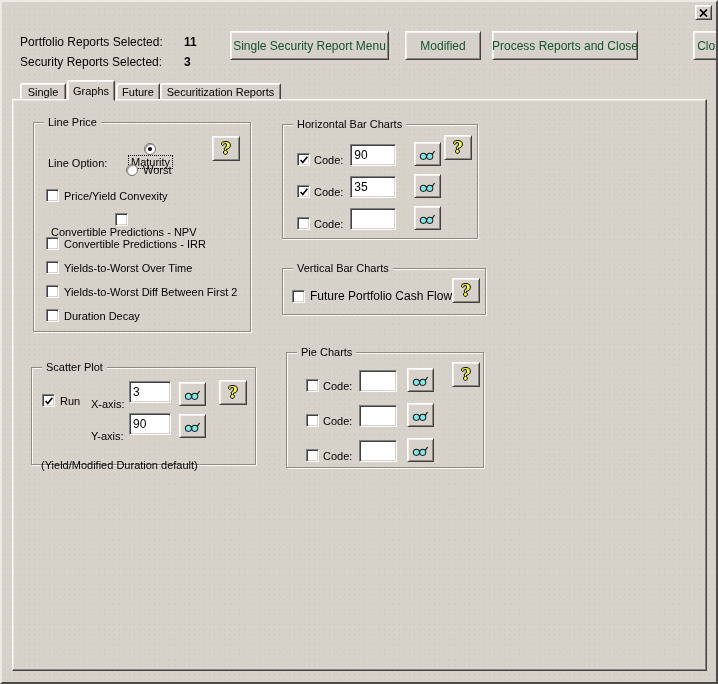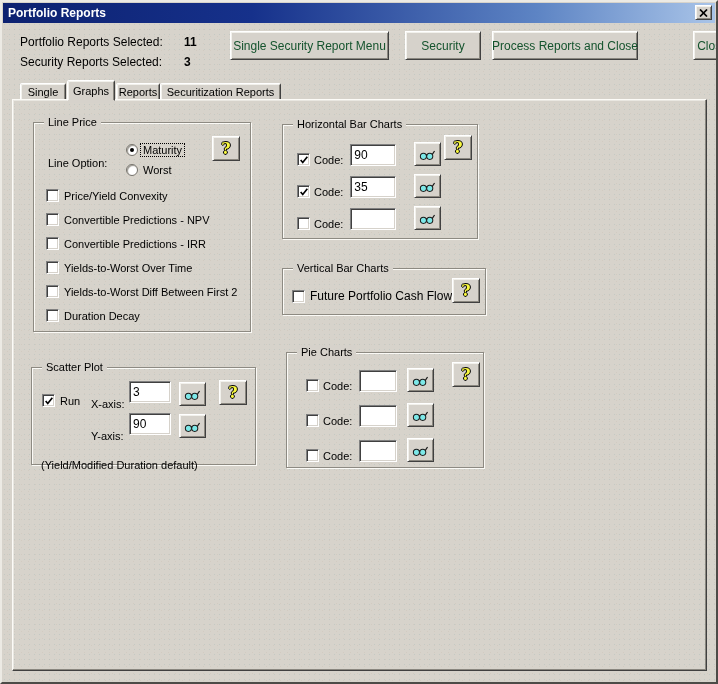--- a/index.html
+++ b/index.html
@@ -102,72 +102,69 @@
   .code-row .tool-btn{margin-left:18px;}
   .code-row.pie .tool-btn{margin-left:10px;}
   .focus-dotted{border:1px dotted #000;padding:0 2px;}
   .small{font-size:11px;margin-top:12px;}
 </style>
 </head>
 <body>
 
 <div class="window">
 
-  <div class="titlebar">
-    <span>Portfolio Reports</span>
-  </div>
   <button class="close-btn">
     <svg width="9" height="8" viewBox="0 0 9 8">
       <line x1="1" y1="0.5" x2="8" y2="7.5" stroke="#000" stroke-width="1.7"></line>
       <line x1="8" y1="0.5" x2="1" y2="7.5" stroke="#000" stroke-width="1.7"></line>
     </svg>
   </button>
 
   <span class="lbl" style="left:18px;top:33px;">Portfolio Reports Selected:</span>
   <span class="lbl b" style="left:182px;top:33px;">11</span>
   <span class="lbl" style="left:18px;top:53px;">Security Reports Selected:</span>
   <span class="lbl b" style="left:182px;top:53px;">3</span>
 
   <button class="btn" style="left:228px;top:29px;width:159px;height:29px;">Single Security Report Menu</button>
-  <button class="btn" style="left:403px;top:29px;width:76px;height:29px;">Security</button>
+  <button class="btn" style="left:403px;top:29px;width:76px;height:29px;">Modified</button>
   <button class="btn" style="left:490px;top:29px;width:146px;height:29px;">Process Reports and Close</button>
   <button class="btn" style="left:691px;top:29px;width:39px;height:29px;">Close</button>
 
   <div class="tab" style="left:18px;top:81px;width:46px;">Single</div>
   <div class="tab checked" style="left:65px;top:81px;width:48px;">Graphs</div>
-  <div class="tab" style="left:114px;top:81px;width:44px;">Reports</div>
+  <div class="tab" style="left:114px;top:81px;width:44px;">Future</div>
   <div class="tab" style="left:158px;top:81px;width:121px;">Securitization Reports</div>
 
   <div class="page">
 
     <div class="group" style="left:20px;top:22px;width:218px;height:210px;">
       <span class="group-title">Line Price</span>
 
       <span class="lbl small" style="left:14px;top:22px;">Line Option:</span>
 
-      <div class="check-row" style="left:92px;top:20px;">
+      <div class="check-row" style="left:92px;top:20px;flex-direction:column;">
         <span class="radio checked">
             <span class="dot"></span>
           </span>
         <span class="cap focus-dotted" style="margin-left:2px;">Maturity</span>
       </div>
       <div class="check-row" style="left:92px;top:41px;">
         <span class="radio"></span>
         <span class="cap">Worst</span>
       </div>
 
       <button class="help-btn" style="left:178px;top:13px;">
         <span class="qmark">?</span>
       </button>
 
       <div class="check-row" style="left:12px;top:66px;">
         <span class="checkbox"></span>
         <span class="cap">Price/Yield Convexity</span>
       </div>
-      <div class="check-row" style="left:12px;top:90px;">
+      <div class="check-row" style="left:12px;top:90px;flex-direction:column;">
         <span class="checkbox"></span>
         <span class="cap">Convertible Predictions - NPV</span>
       </div>
       <div class="check-row" style="left:12px;top:114px;">
         <span class="checkbox"></span>
         <span class="cap">Convertible Predictions - IRR</span>
       </div>
       <div class="check-row" style="left:12px;top:138px;">
         <span class="checkbox"></span>
         <span class="cap">Yields-to-Worst Over Time</span>

